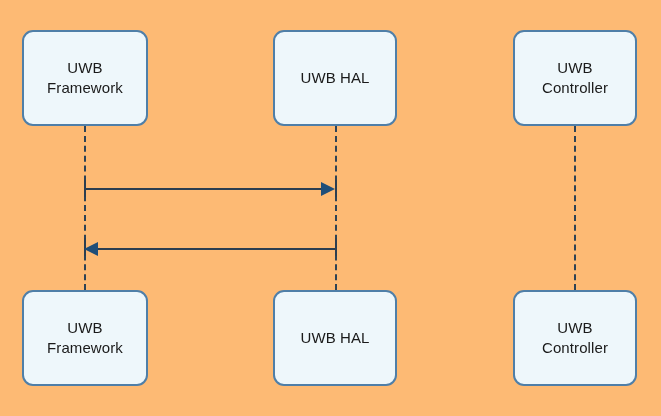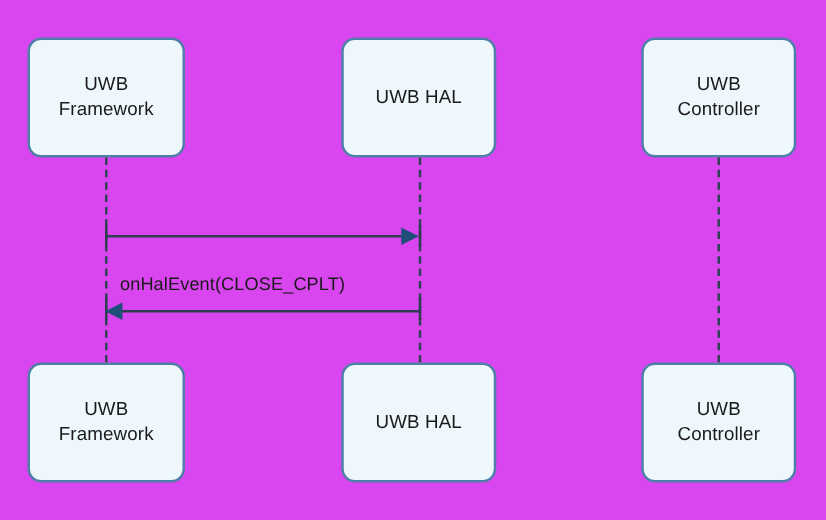--- a/index.html
+++ b/index.html
@@ -7,21 +7,21 @@
     padding: 0;
     background: #ffffff;
   }
   body {
     font-family: "Liberation Sans", sans-serif;
   }
   #canvas {
     position: relative;
     width: 661px;
     height: 416px;
-    background: #d946ef;
+    background: #fdba74;
     overflow: hidden;
   }
   .lifeline-box {
     position: absolute;
     box-sizing: border-box;
     background: #eef7fb;
     border: 2px solid #4f7fa8;
     border-radius: 11px;
     display: flex;
     align-items: center;
@@ -103,21 +103,20 @@
 
 
   <div class="msg-cap" style="left:84px; top:180px; height:17px;"></div>
 
   <div class="msg-line" style="left:84px; top:188px; width:249px;"></div>
 
   <div class="arrow-head right" style="left:321px; top:182px;"></div>
 
   <div class="msg-cap" style="left:335px; top:180px; height:17px;"></div>
 
-  <div class="msg-label" style="left:96px; top:220px;">onHalEvent(CLOSE_CPLT)</div>
 
   <div class="msg-cap" style="left:84px; top:238px; height:18px;"></div>
 
   <div class="msg-line" style="left:86px; top:248px; width:249px;"></div>
 
   <div class="arrow-head left" style="left:84px; top:242px;"></div>
 
   <div class="msg-cap" style="left:335px; top:238px; height:18px;"></div>
 
   <div class="lifeline-box" style="left:22px; top:290px; width:126px; height:96px;">

